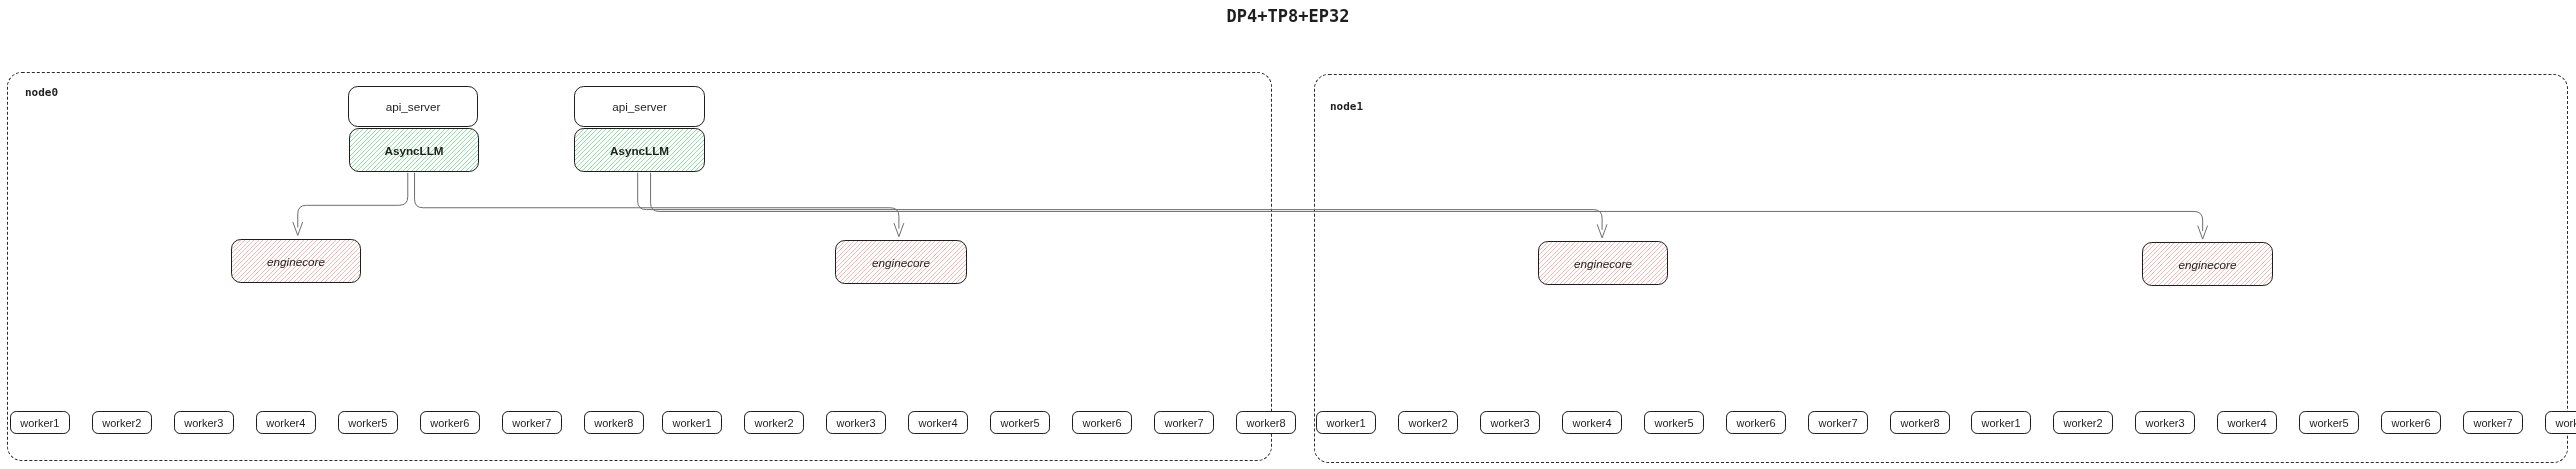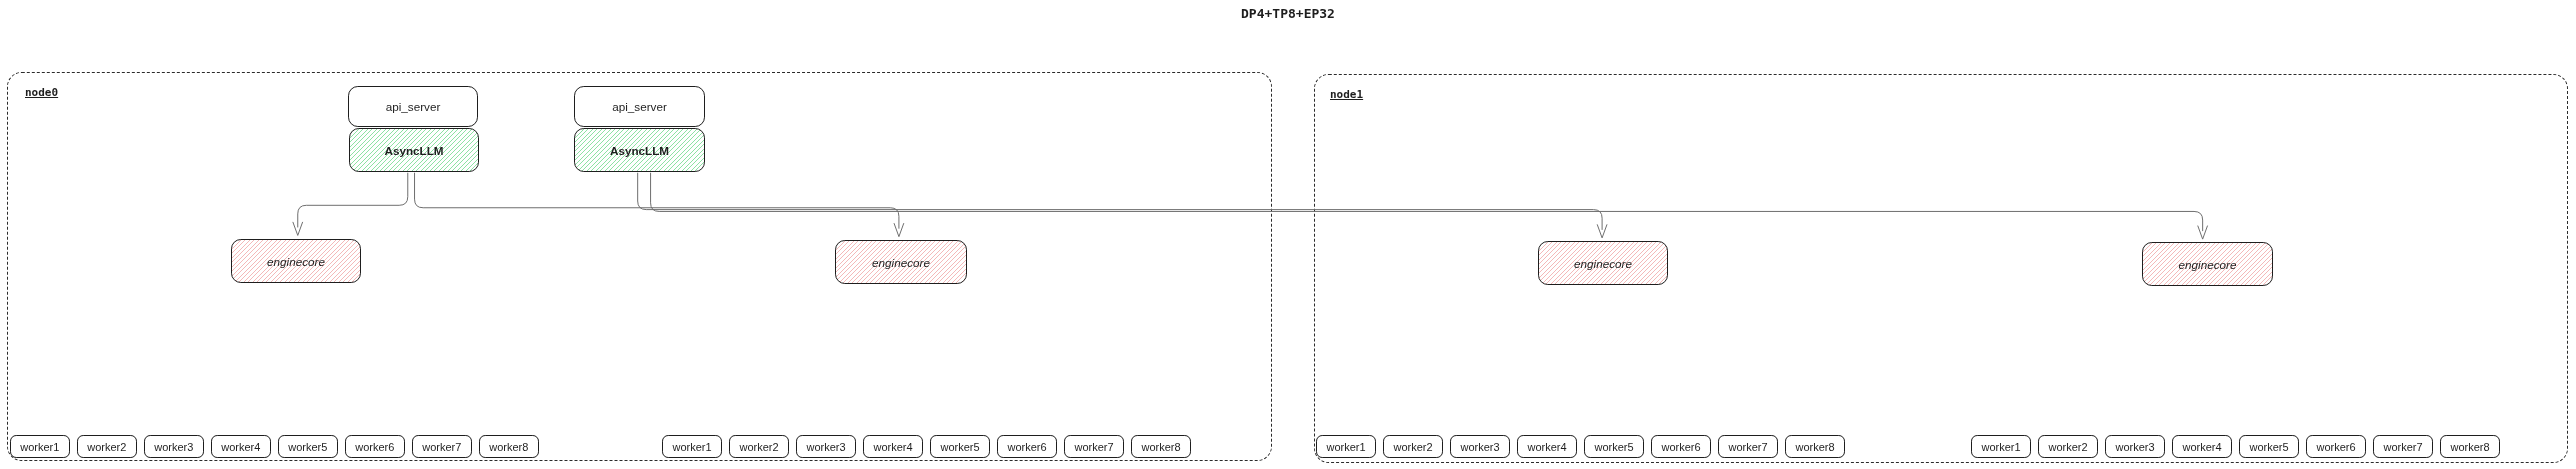--- a/index.html
+++ b/index.html
@@ -9,36 +9,35 @@
     background: #ffffff;
     position: relative;
     overflow: hidden;
     font-family: "Liberation Sans", sans-serif;
     color: #1e1e1e;
   }
   .title {
     position: absolute; top: 6.2px; left: 0; width: 100%;
     text-align: center;
     font-family: "DejaVu Sans Mono", monospace;
-    font-size: 13px; font-weight: 600; letter-spacing: 0px;
+    font-size: 17px; font-weight: 600; letter-spacing: 0px;
     color: #1e1e1e;
   }
   .node-box {
     position: absolute;
     border: 1.5px dashed #2b2b2b;
     border-radius: 14.8px;
     background: transparent;
   }
   .node-label {
     position: absolute;
     font-family: "DejaVu Sans Mono", monospace;
     font-size: 11px; font-weight: 600;
     color: #1e1e1e;
     white-space: nowrap;
-    text-decoration: underline;
   }
   .shape {
     position: absolute;
     border: 1.5px solid #1e1e1e;
     border-radius: 9.8px;
     display: flex; align-items: center; justify-content: center;
     font-size: 11.7px;
     background: #ffffff;
     white-space: nowrap;
   }
@@ -55,22 +54,21 @@
       135deg,
       transparent 0px, transparent 2.5px,
       #f4b9b9 2.5px, #f4b9b9 3.2px
     );
     font-style: italic;
   }
   .worker-row {
     position: absolute;
     top: 411px;
     display: flex;
-    gap: 7px;
-    margin-top: 24px;
+    gap: 22px;
   }
   .worker {
     width: 60px; height: 23.4px;
     border: 1.2px solid #1e1e1e;
     border-radius: 6.2px;
     background: #ffffff;
     display: flex; align-items: center; justify-content: center;
     font-size: 11px;
     white-space: nowrap;
   }
@@ -81,21 +79,21 @@
 </style>
 </head>
 <body>
 
 <div class="title">DP4+TP8+EP32</div>
 
 <div class="node-box" style="left:6.8px; top:72px; width:1265px; height:389px;"></div>
 <div class="node-label" style="left:25px; top:86px;">node0</div>
 
 <div class="node-box" style="left:1314px; top:74px; width:1254px; height:389px;"></div>
-<div class="node-label" style="left:1330px; top:88px;">node1</div>
+<div class="node-label" style="left:1330px; top:100px;">node1</div>
 
 <svg class="connectors" width="2576" height="469" viewBox="0 0 4188 763">
   <g stroke="#6b6b6b" stroke-width="1.6" fill="none">
     <path d="M662 281 L662 320 Q662 334 648 334 L497 334 Q483 334 483 348 L483 370"></path>
     <path d="M475 361 L483 383 L491 361"></path>
     <path d="M673 281 L673 324 Q673 338 687 338 L1447 338 Q1461 338 1461 352 L1461 372"></path>
     <path d="M1453 363 L1461 385 L1469 363"></path>
     <path d="M1036 281 L1036 327 Q1036 341 1050 341 L2591 341 Q2605 341 2605 355 L2605 374"></path>
     <path d="M2597 365 L2605 387 L2613 365"></path>
     <path d="M1057 281 L1057 330 Q1057 344 1071 344 L3568 344 Q3582 344 3582 358 L3582 376"></path>

